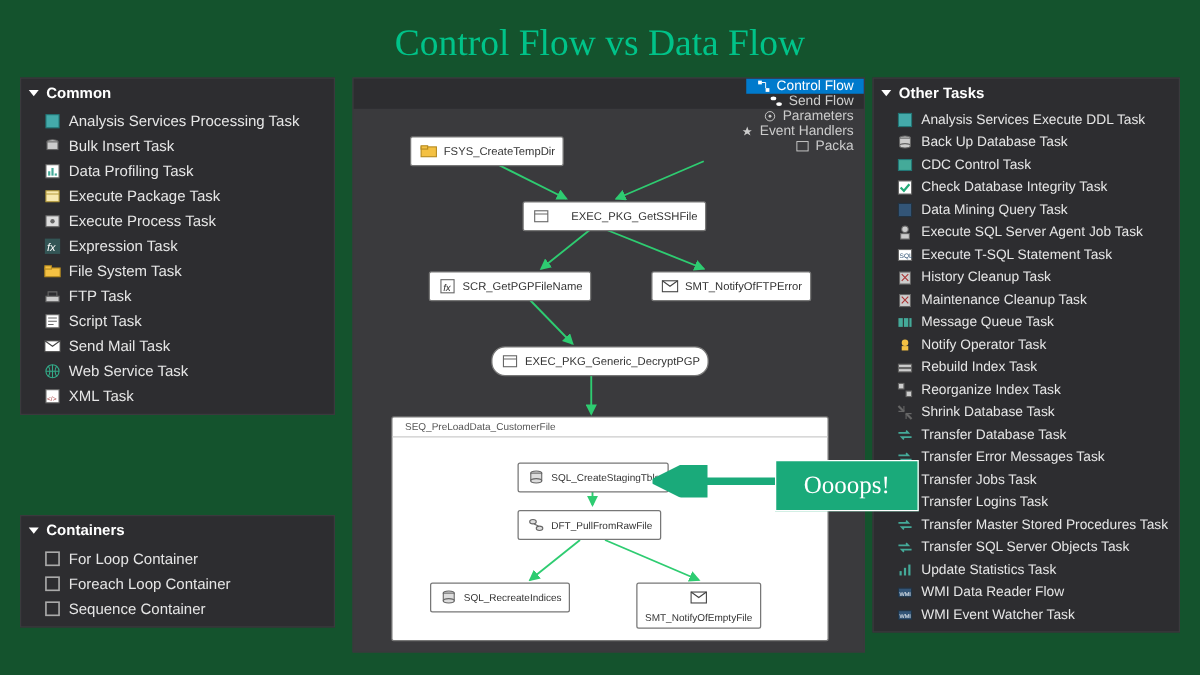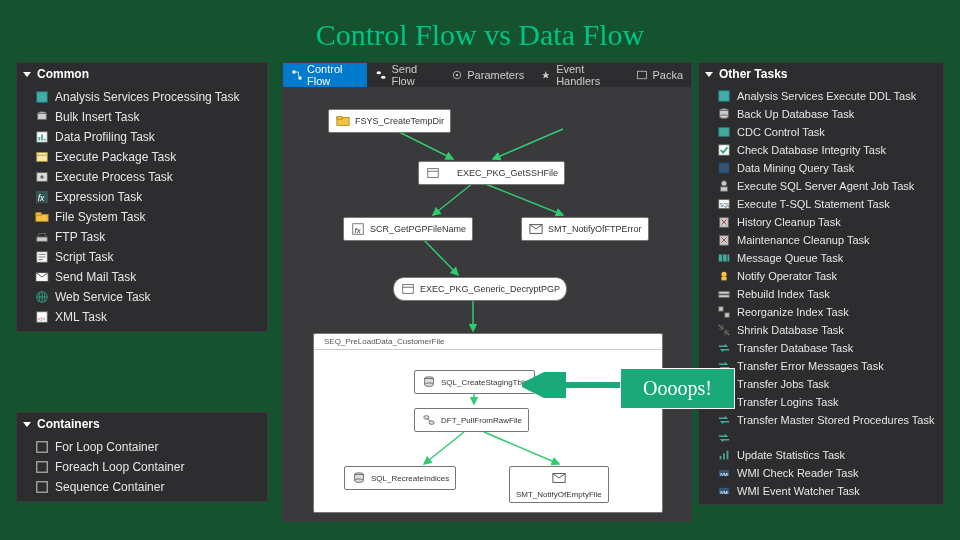--- a/index.html
+++ b/index.html
@@ -18,21 +18,21 @@
   
   #left-common { top: 62px; left: 16px; width: 252px; }
   #left-containers { top: 412px; left: 16px; width: 252px; }
 
   
   #right-other { top: 62px; right: 16px; width: 246px; }
   #right-other .item { font-size: 11px; padding: 1.5px 8px 1.5px 18px; line-height: 15px; }
 
   
   #designer { top: 62px; left: 282px; width: 410px; height: 460px; background: #3a3a3d; }
-  .tabs { display: flex; align-items: flex-start; background: #2d2d30; height: 24px; font-size: 11px; color: #ccc; }
+  .tabs { display: flex; align-items: flex-end; background: #2d2d30; height: 24px; font-size: 11px; color: #ccc; flex-direction: column; }
   .tab { display: flex; align-items: center; gap: 4px; padding: 0 8px; height: 100%; cursor: pointer; }
   .tab.active { background: #007acc; color: #fff; }
   .tab-icon { width: 12px; height: 12px; display: inline-flex; }
   .tab-icon svg { width: 12px; height: 12px; }
   .canvas { position: relative; width: 100%; height: calc(100% - 24px); }
 
   .node { position: absolute; background: #fff; border: 1px solid #777; border-radius: 2px; display: flex; align-items: center; gap: 4px; padding: 3px 6px; font-size: 9px; color: #333; white-space: nowrap; cursor: move; }
   .node .node-icon { width: 16px; height: 16px; display: inline-flex; align-items: center; justify-content: center; }
   .node .node-icon svg { width: 14px; height: 14px; }
   .node-small { font-size: 8px; }
@@ -373,39 +373,40 @@
             </svg>
           </span>
           <span>Transfer Master Stored Procedures Task</span>
         </div>
         <div class="item">
           <span class="icon">
             <svg viewBox="0 0 16 16">
               <path d="M2 6h9l-2-2M14 10H5l2 2" stroke="#4a9" fill="none" stroke-width="1.5"></path>
             </svg>
           </span>
+          <span>Transfer SQL Server Objects Task</span>
         </div>
         <div class="item">
           <span class="icon">
             <svg viewBox="0 0 16 16">
               <rect x="3" y="9" width="2" height="4" fill="#4a9"></rect>
               <rect x="7" y="6" width="2" height="7" fill="#4a9"></rect>
               <rect x="11" y="3" width="2" height="10" fill="#4a9"></rect>
             </svg>
           </span>
           <span>Update Statistics Task</span>
         </div>
         <div class="item">
           <span class="icon">
             <svg viewBox="0 0 16 16">
               <rect x="2" y="4" width="12" height="8" fill="#357" stroke="#234"></rect>
               <text x="3" y="11" font-size="5" fill="#fff">WMI</text>
             </svg>
           </span>
-          <span>WMI Check Reader Task</span>
+          <span>WMI Data Reader Flow</span>
         </div>
         <div class="item">
           <span class="icon">
             <svg viewBox="0 0 16 16">
               <rect x="2" y="4" width="12" height="8" fill="#357" stroke="#234"></rect>
               <text x="3" y="11" font-size="5" fill="#fff">WMI</text>
             </svg>
           </span>
           <span>WMI Event Watcher Task</span>
         </div>

